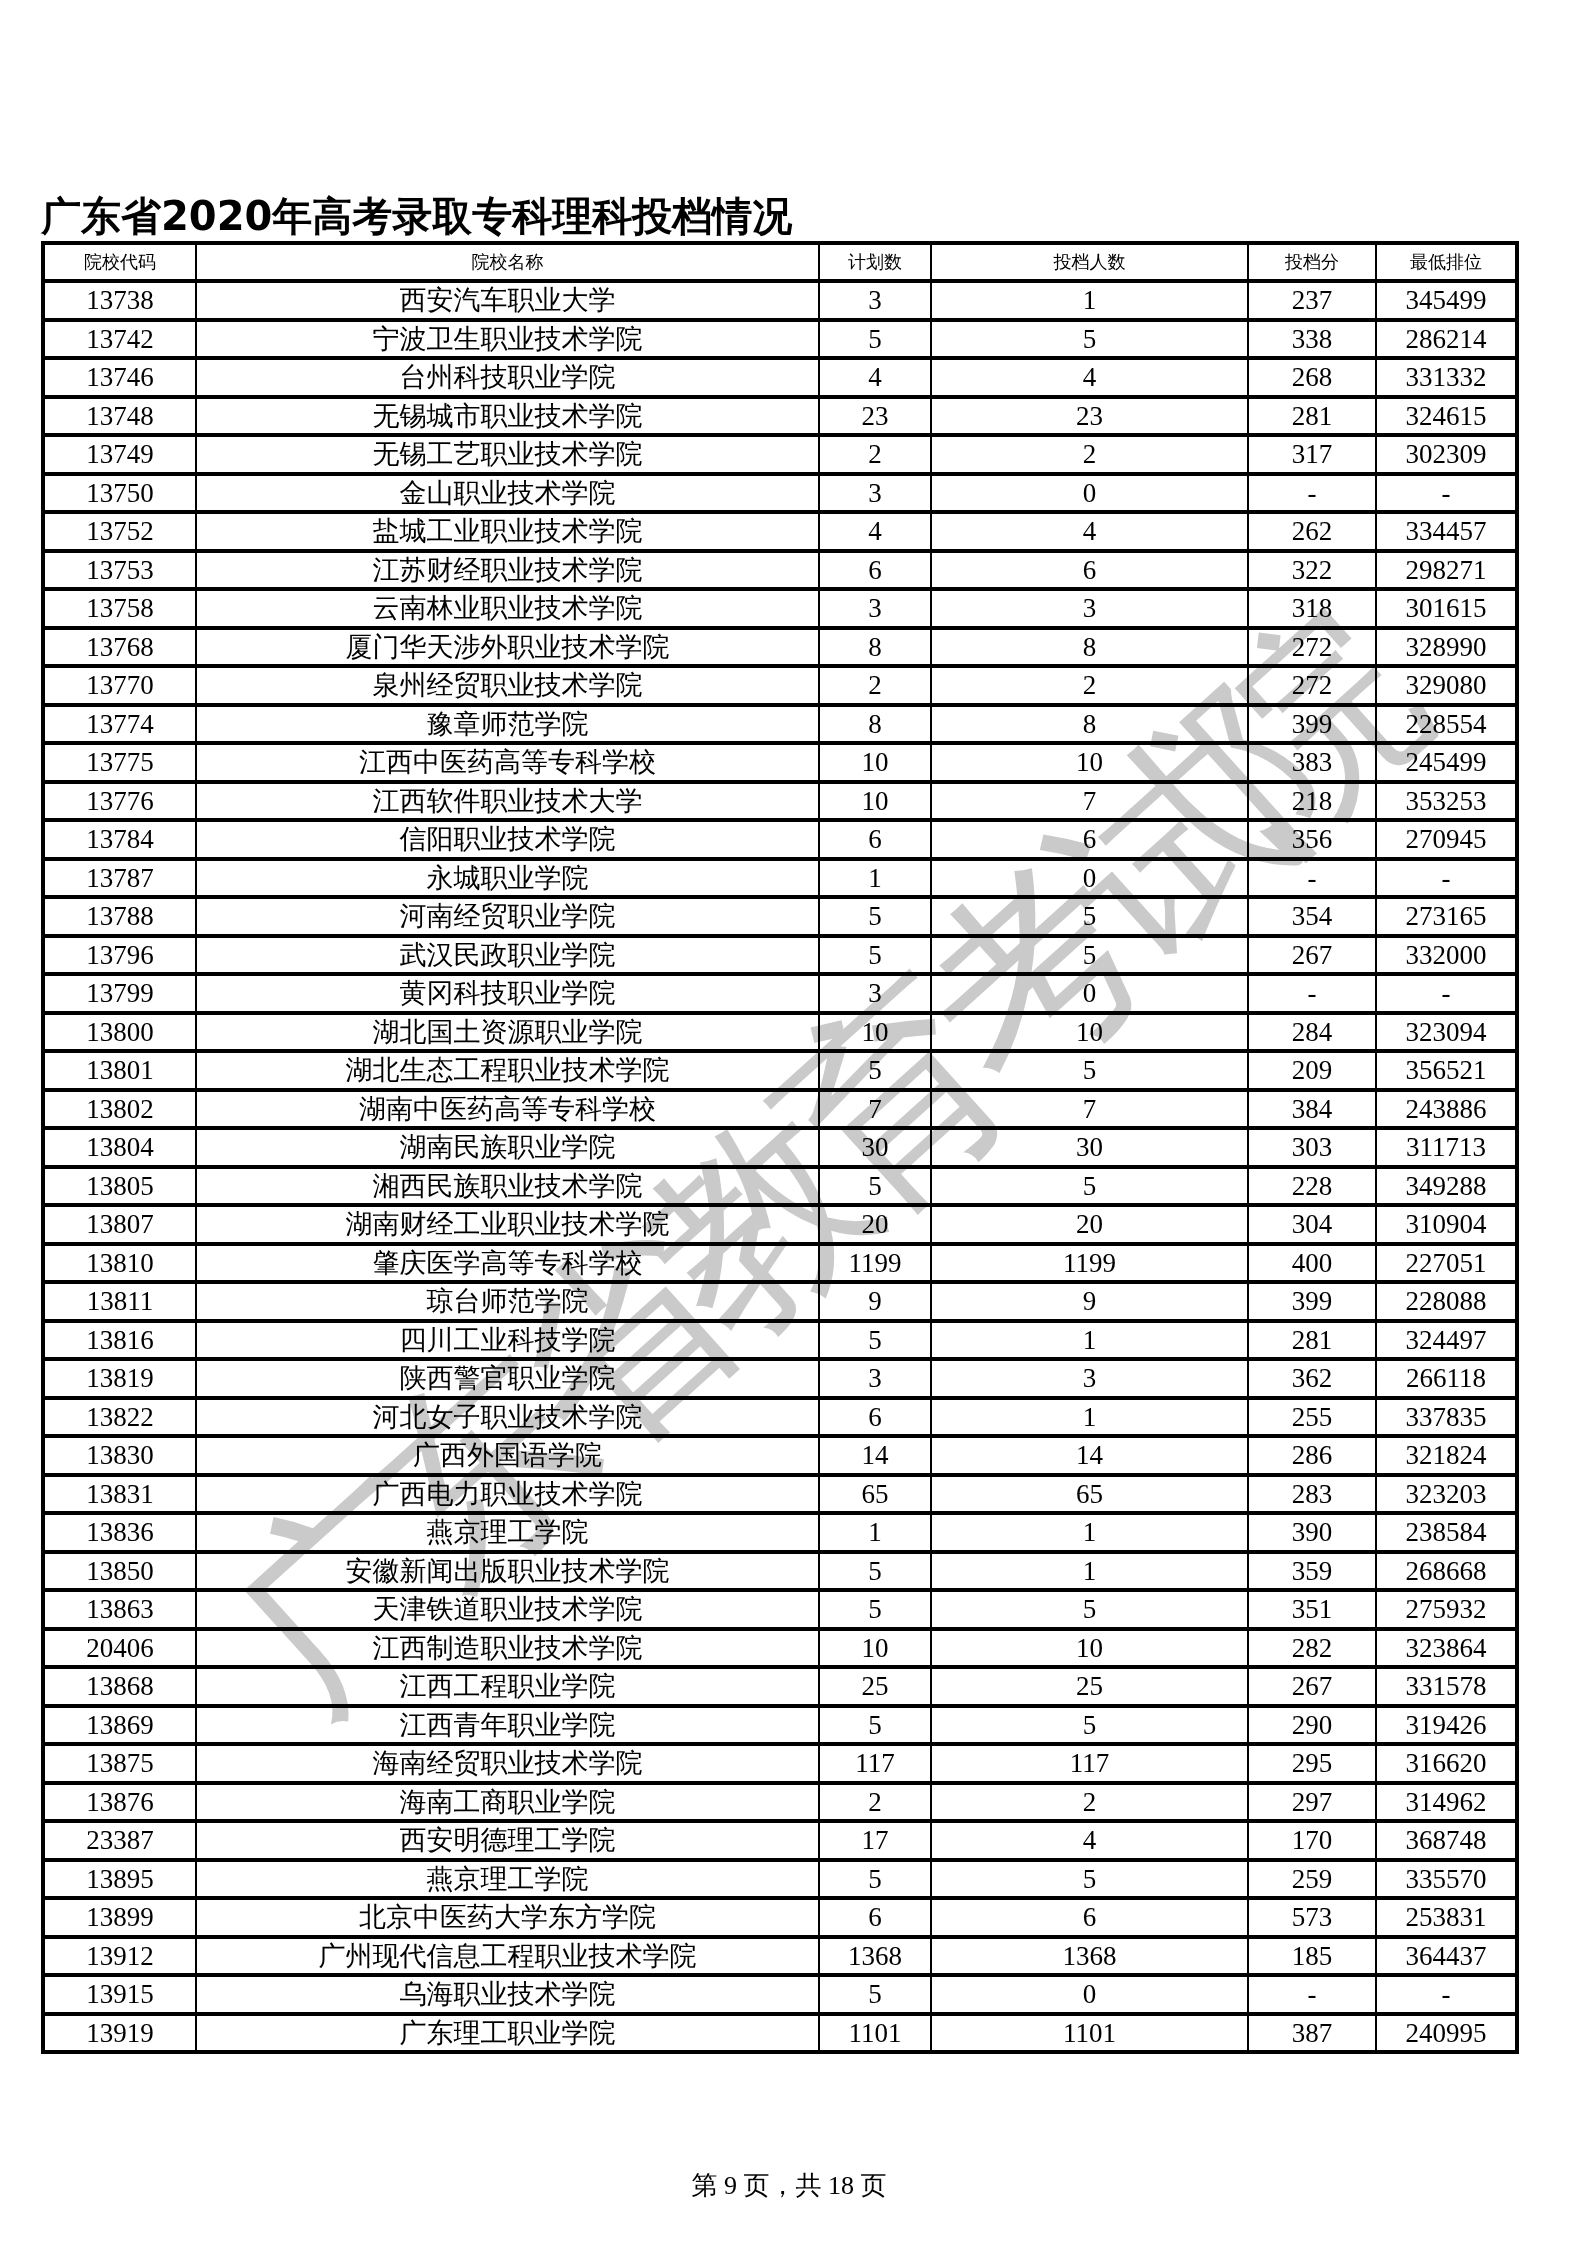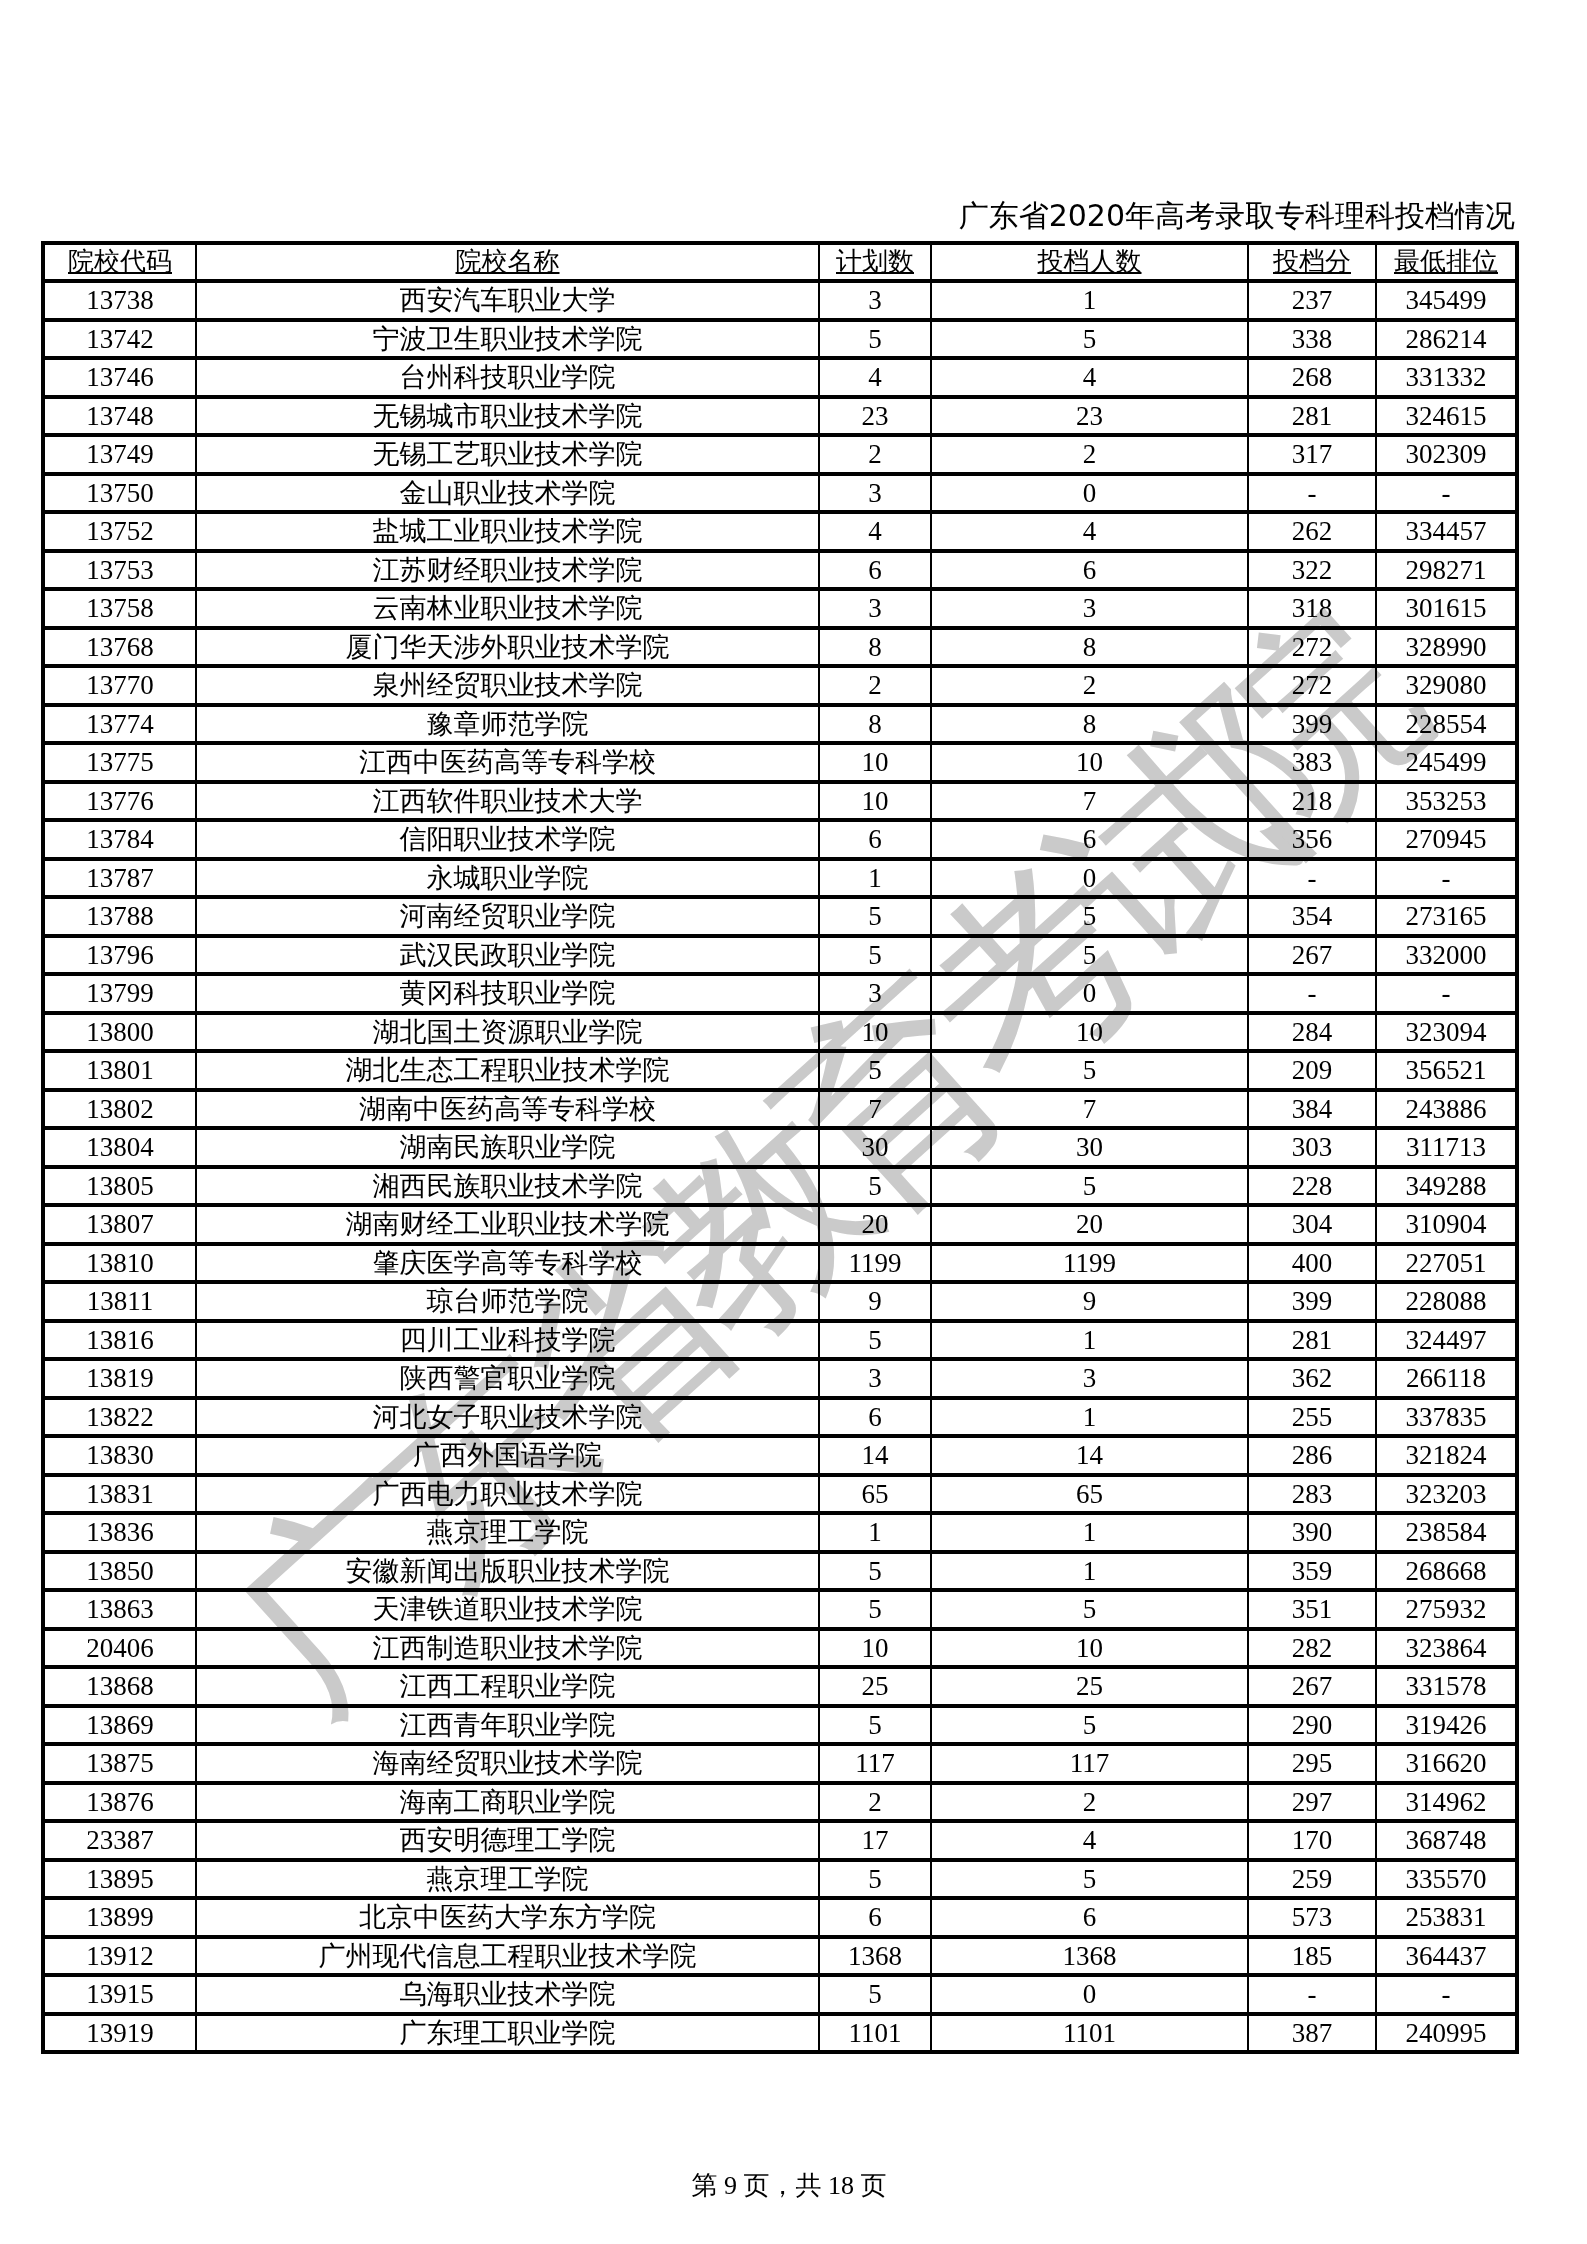--- a/index.html
+++ b/index.html
@@ -1,32 +1,32 @@
 <!DOCTYPE html>
 <html><head>
 <meta charset="utf-8">
 <style>
   html,body{margin:0;padding:0;background:#fff;}
   .page{position:relative;width:1587px;height:2244px;background:#ffffff;overflow:hidden;
         font-family:"Liberation Serif","DejaVu Serif",serif;color:#000;}
   .watermark{position:absolute;left:820px;top:1170px;transform:translate(-50%,-50%) rotate(-42deg);
              transform-origin:center;white-space:nowrap;font-size:210px;letter-spacing:-25px;
              color:#bdbdbd;opacity:.8;z-index:0;font-family:"Liberation Serif","DejaVu Serif",serif;}
-  .title{position:absolute;left:41px;top:198px;width:1474px;text-align:right;
-         font-family:"DejaVu Sans","Liberation Sans",sans-serif;font-weight:normal;
-         font-size:30px;line-height:36px;z-index:2;}
+  .title{position:absolute;left:41px;top:198px;width:1474px;text-align:left;
+         font-family:"DejaVu Sans","Liberation Sans",sans-serif;font-weight:bold;
+         font-size:40px;line-height:36px;z-index:2;}
   table.grid{position:absolute;left:41px;top:241px;width:1474px;border-collapse:collapse;
              table-layout:fixed;z-index:1;background:transparent;}
   table.grid th, table.grid td{
       border-left:2px solid #000;border-right:2px solid #000;
       border-top:4px solid #000;border-bottom:4px solid #000;
       padding:0;text-align:center;vertical-align:middle;
       font-size:27px;line-height:30px;overflow:hidden;white-space:nowrap;}
   table.grid{border:4px solid #000;}
-  table.grid th{height:34px;font-weight:normal;font-size:26px;text-decoration:underline;}
+  table.grid th{height:34px;font-weight:normal;font-size:18px;}
   table.grid td{height:34.5px;}
   .footer{position:absolute;left:0;top:2168px;width:1578px;text-align:center;
           font-size:26px;z-index:2;}
 </style>
 </head>
 <body>
 
 <div class="page">
 
   <div class="watermark">广东省教育考试院</div>

